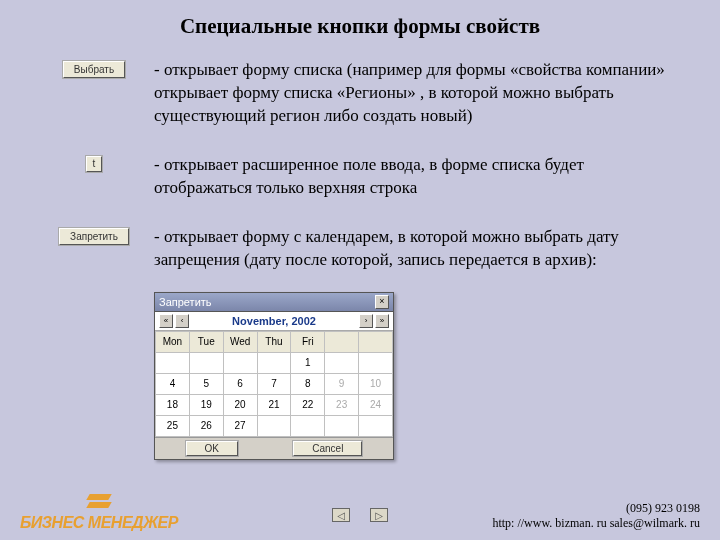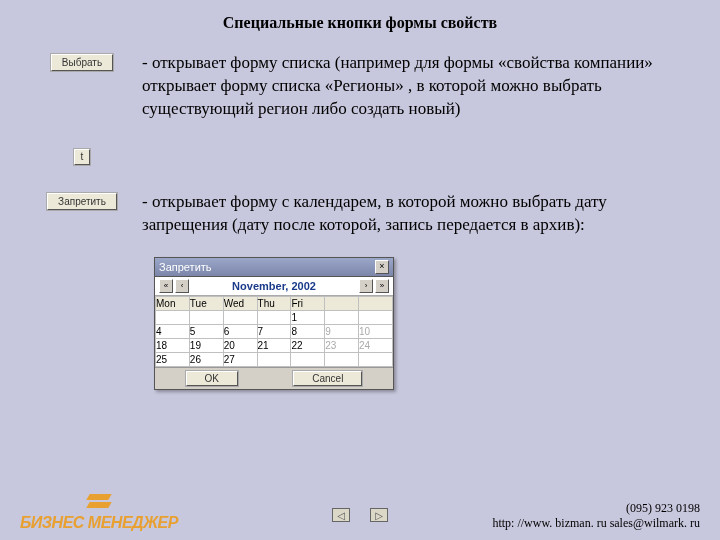--- a/index.html
+++ b/index.html
@@ -7,29 +7,29 @@
   body {
     background: #c7c7dd;
     font-family: "Times New Roman", serif;
     color: #000;
     position: relative;
     font-size: 14px;
   }
   .title {
     text-align: center;
     font-weight: bold;
-    font-size: 16px;
+    font-size: 21px;
     padding-top: 14px;
     padding-bottom: 20px;
   }
   .row {
     display: flex;
     align-items: flex-start;
     margin-bottom: 26px;
-    padding-left: 22px;
+    padding-left: 34px;
     padding-right: 40px;
   }
   .btn-col {
     width: 120px;
     flex: 0 0 120px;
     padding-top: 2px;
     display: flex;
     justify-content: center;
   }
   .desc-col {
@@ -110,24 +110,24 @@
     font-weight: bold;
     font-size: 11px;
   }
   table.cal {
     width: 100%;
     border-collapse: collapse;
     background: #fff;
   }
   table.cal th, table.cal td {
     border: 1px solid #c0c0c0;
-    text-align: left;
+    text-align: center;
     padding: 1px 0;
     width: 14.28%;
-    height: 14px;
+    height: 21px;
   }
   table.cal th { background:#ece9d8; font-weight:normal; }
   td.sel { background:#3a5ea0; color:#fff; }
   td.gray { color:#aaa; }
   .cal-buttons {
     display:flex;
     justify-content: space-around;
     padding: 3px;
     background:#d4d0c8;
     border-top:1px solid #999;
@@ -203,20 +203,21 @@
   <div class="btn-col">
     <span class="ui-btn">Выбрать</span>
   </div>
   <div class="desc-col">- открывает форму списка (например для формы «свойства компании» открывает форму списка «Регионы» , в которой можно выбрать существующий регион либо создать новый)</div>
 </div>
 
 <div class="row">
   <div class="btn-col">
     <span class="ui-btn small">t</span>
   </div>
+  <div class="desc-col">- открывает расширенное поле ввода, в форме списка будет отображаться только верхняя строка</div>
 </div>
 
 <div class="row">
   <div class="btn-col">
     <span class="ui-btn">Запретить</span>
   </div>
   <div class="desc-col">- открывает форму с календарем, в которой можно выбрать дату запрещения (дату после которой, запись передается в архив):</div>
 </div>
 
 <div class="calendar">

